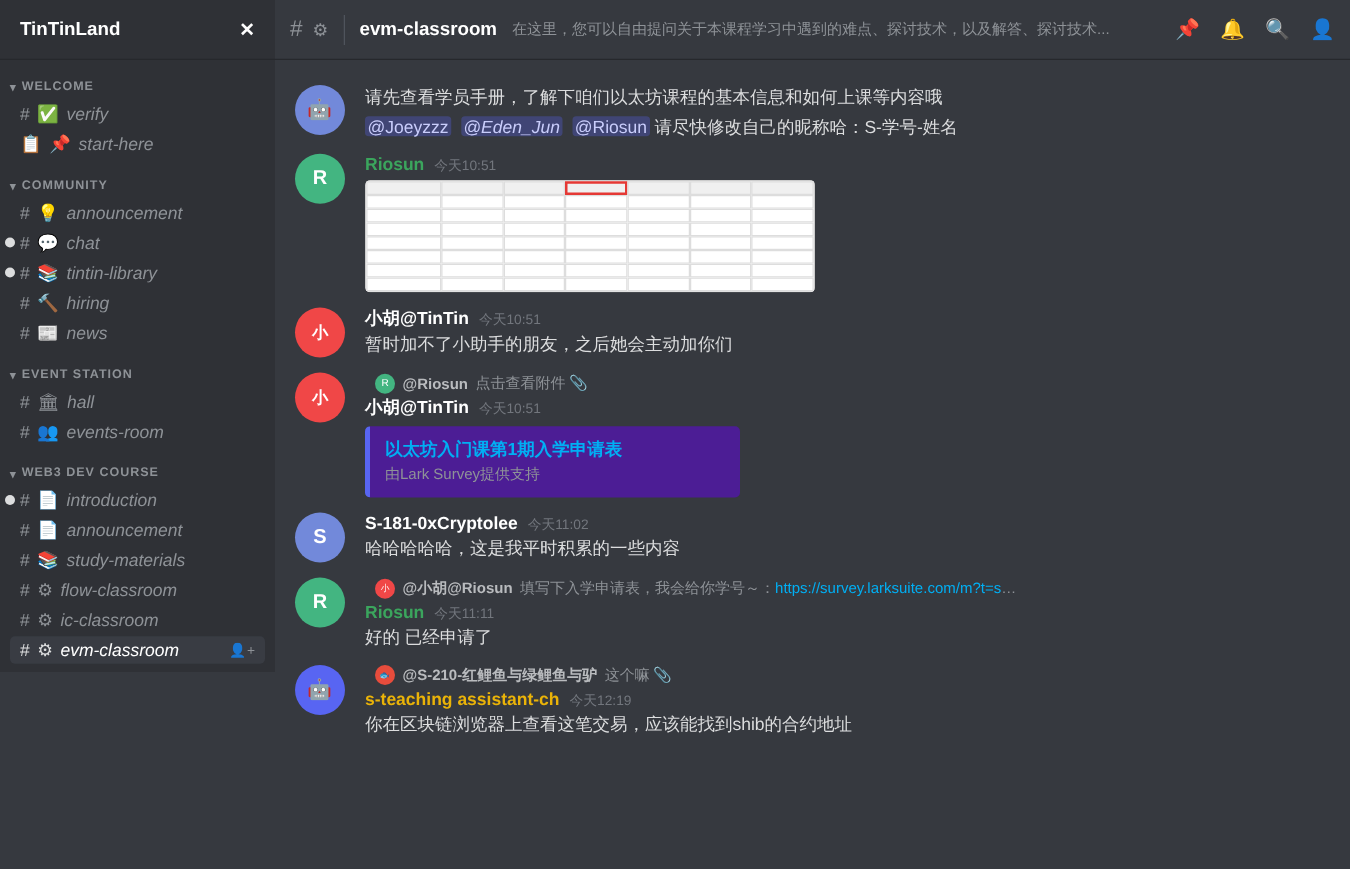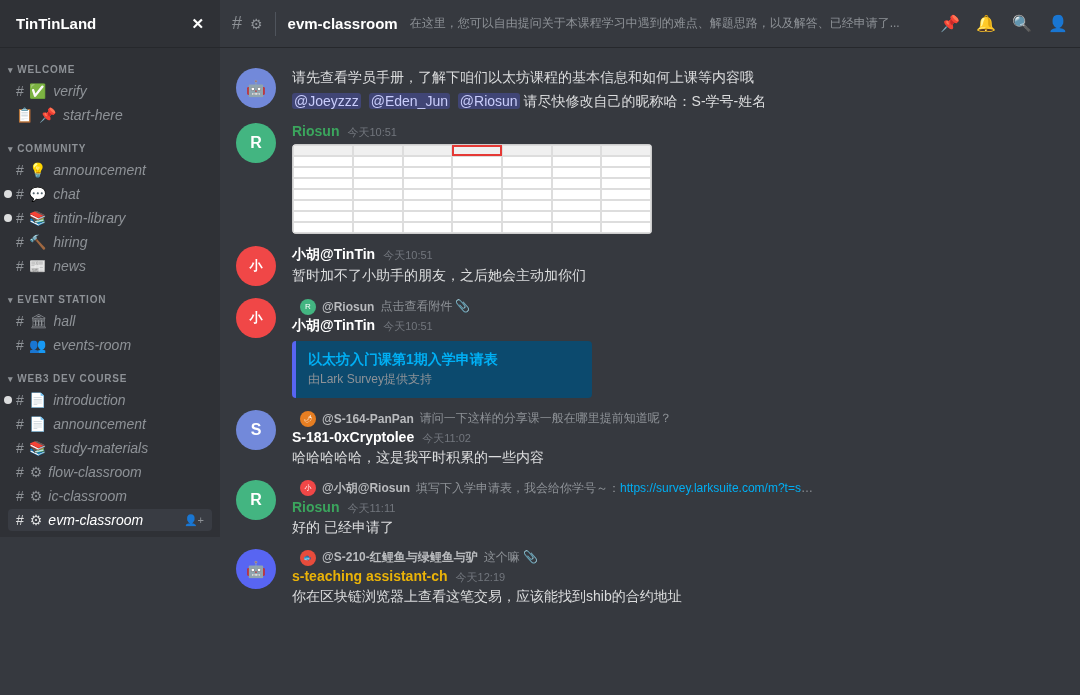--- a/index.html
+++ b/index.html
@@ -181,21 +181,21 @@
     }
     .spreadsheet-cell {
       border: 0.5px solid #ddd;
       background: #fff;
     }
     .spreadsheet-cell.header { background: #f0f0f0; }
     .spreadsheet-cell.selected { border: 2px solid #e53935; }
 
     .link-embed {
       margin-top: 6px;
-      background: #0c4a6e;
+      background: #4c1d95;
       border-left: 4px solid #5865f2;
       border-radius: 4px;
       padding: 10px 12px;
       max-width: 300px;
     }
     .link-embed-title { font-size: 14px; font-weight: 700; color: #00aff4; margin-bottom: 2px; }
     .link-embed-sub { font-size: 12px; color: #8e9297; }
 
     .mention { color: #c9cdfb; background: rgba(88,101,242,0.3); padding: 0 2px; border-radius: 3px; text-align: right; }
 
@@ -320,40 +320,40 @@
   </div>
 </div>
 
 <div class="main">
 
   <div class="topbar">
     <span class="topbar-channel-icon">#</span>
     <span class="topbar-channel-icon" style="font-size:14px;">⚙</span>
     <div class="topbar-divider"></div>
     <span class="topbar-channel-name">evm-classroom</span>
-    <span class="topbar-desc">在这里，您可以自由提问关于本课程学习中遇到的难点、解题思路，以及解答、已经申请了...</span>
+    <span class="topbar-desc">在这里，您可以自由提问关于本课程学习中遇到的难点、探讨技术，以及解答、探讨技术...</span>
     <div class="topbar-icons">
       <span class="topbar-icon">📌</span>
       <span class="topbar-icon">🔔</span>
       <span class="topbar-icon">🔍</span>
       <span class="topbar-icon">👤</span>
     </div>
   </div>
 
   <div class="messages-area">
 
     <div class="message-group">
       <div class="avatar" style="background:#7289da;">🤖</div>
       <div class="message-content">
         <div class="message-text">
           请先查看学员手册，了解下咱们以太坊课程的基本信息和如何上课等内容哦
         </div>
         <div class="message-text" style="margin-top:4px;">
           <span class="mention">@Joeyzzz</span>
-          <span class="mention" style="margin-left:4px;">@Eden_Jun</span>
+          <span class="mention" style="margin-left:4px;font-style:italic;">@Eden_Jun</span>
           <span class="mention" style="margin-left:4px;">@Riosun</span>
           请尽快修改自己的昵称哈：S-学号-姓名
         </div>
       </div>
     </div>
 
     <div class="message-group">
       <div class="avatar" style="background:#43b581;">R</div>
       <div class="message-content">
         <div class="message-header">
@@ -451,25 +451,20 @@
         <div class="link-embed">
           <div class="link-embed-title">以太坊入门课第1期入学申请表</div>
           <div class="link-embed-sub">由Lark Survey提供支持</div>
         </div>
       </div>
     </div>
 
     <div class="message-group">
       <div class="avatar" style="background:#7289da;">S</div>
       <div class="message-content">
-        <div class="reply-bar">
-          <div class="reply-avatar" style="background:#e67e22; font-size:7px;">🌶</div>
-          <span class="reply-username">@S-164-PanPan</span>
-          <span class="reply-text">请问一下这样的分享课一般在哪里提前知道呢？</span>
-        </div>
         <div class="message-header">
           <span class="username">S-181-0xCryptolee</span>
           <span class="timestamp">今天11:02</span>
         </div>
         <div class="message-text">哈哈哈哈哈，这是我平时积累的一些内容</div>
       </div>
     </div>
 
     <div class="message-group">
       <div class="avatar" style="background:#43b581;">R</div>

